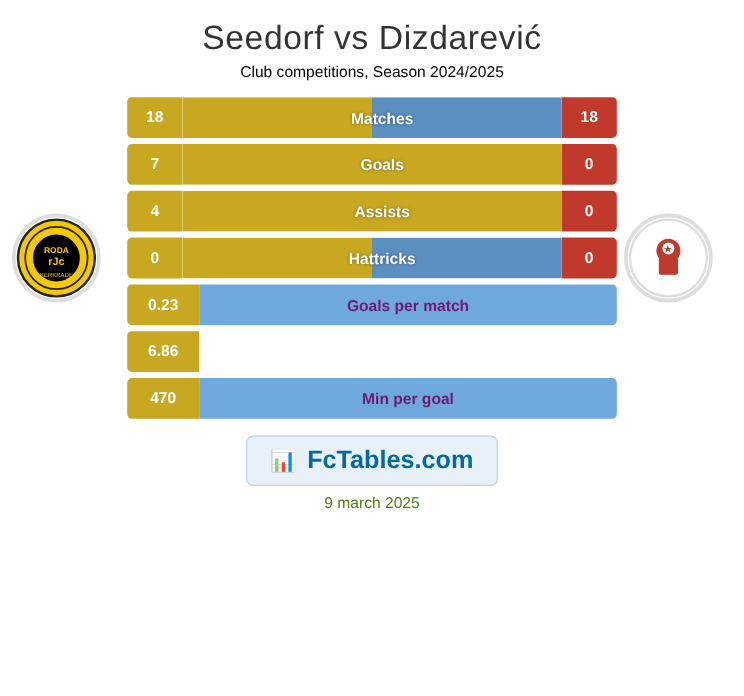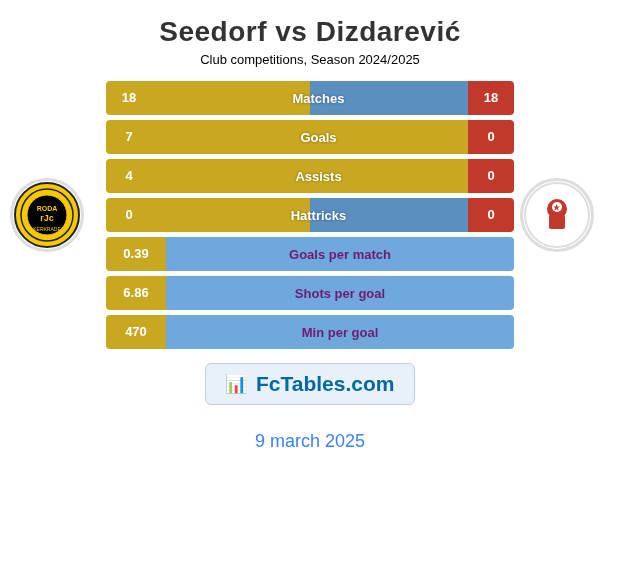--- a/index.html
+++ b/index.html
@@ -14,21 +14,21 @@
       width: 620px;
       height: 580px;
       background: #fff;
       display: flex;
       flex-direction: column;
       align-items: center;
       padding: 16px 10px 10px 10px;
     }
     .title {
       font-size: 28px;
-      font-weight: bold;
+      font-weight: normal;
       color: #333;
       margin-bottom: 4px;
       letter-spacing: 0.5px;
     }
     .subtitle {
       font-size: 13px;
       color: #000000;
       margin-bottom: 14px;
     }
     .main-area {
@@ -188,23 +188,23 @@
     .fctables-icon {
       font-size: 18px;
       color: #2a6496;
     }
     .fctables-text {
       font-size: 21px;
       font-weight: bold;
       color: #0369a1;
     }
     .date-text {
-      margin-top: 26px;
-      font-size: 18px;
-      color: #3b82f6;
+      margin-top: 6px;
+      font-size: 13px;
+      color: #4d7c0f;
     }
   </style>
 </head>
 <body>
 
 <div class="container">
   <div class="title">Seedorf vs Dizdarević</div>
   <div class="subtitle">Club competitions, Season 2024/2025</div>
 
   <div class="main-area">
@@ -254,26 +254,25 @@
         <div class="bar-row">
           <div class="bar-left-val">0</div>
           <div class="bar-fill-wrap">
             <div class="bar-fill-left-part" style="width: 50%; background: rgb(200, 168, 32);"></div>
             <div class="bar-fill-right-part" style="width: 50%; background: rgb(90, 143, 192);"></div>
             <div class="bar-label">Hattricks</div>
           </div>
           <div class="bar-right-val">0</div>
         </div>
         <div class="single-row">
-          <div class="single-val">0.39</div>
+          <div class="single-val">0.23</div>
           <div class="single-label-bar">Goals per match</div>
         </div>
         <div class="single-row">
           <div class="single-val">6.86</div>
-          <div class="single-label-bar">Shots per goal</div>
         </div>
         <div class="single-row">
           <div class="single-val">470</div>
           <div class="single-label-bar">Min per goal</div>
         </div>
       </div>
 
     <div class="logo-right">
       <div class="logo-circle-diz">
         <svg width="68" height="68" viewBox="0 0 68 68">

